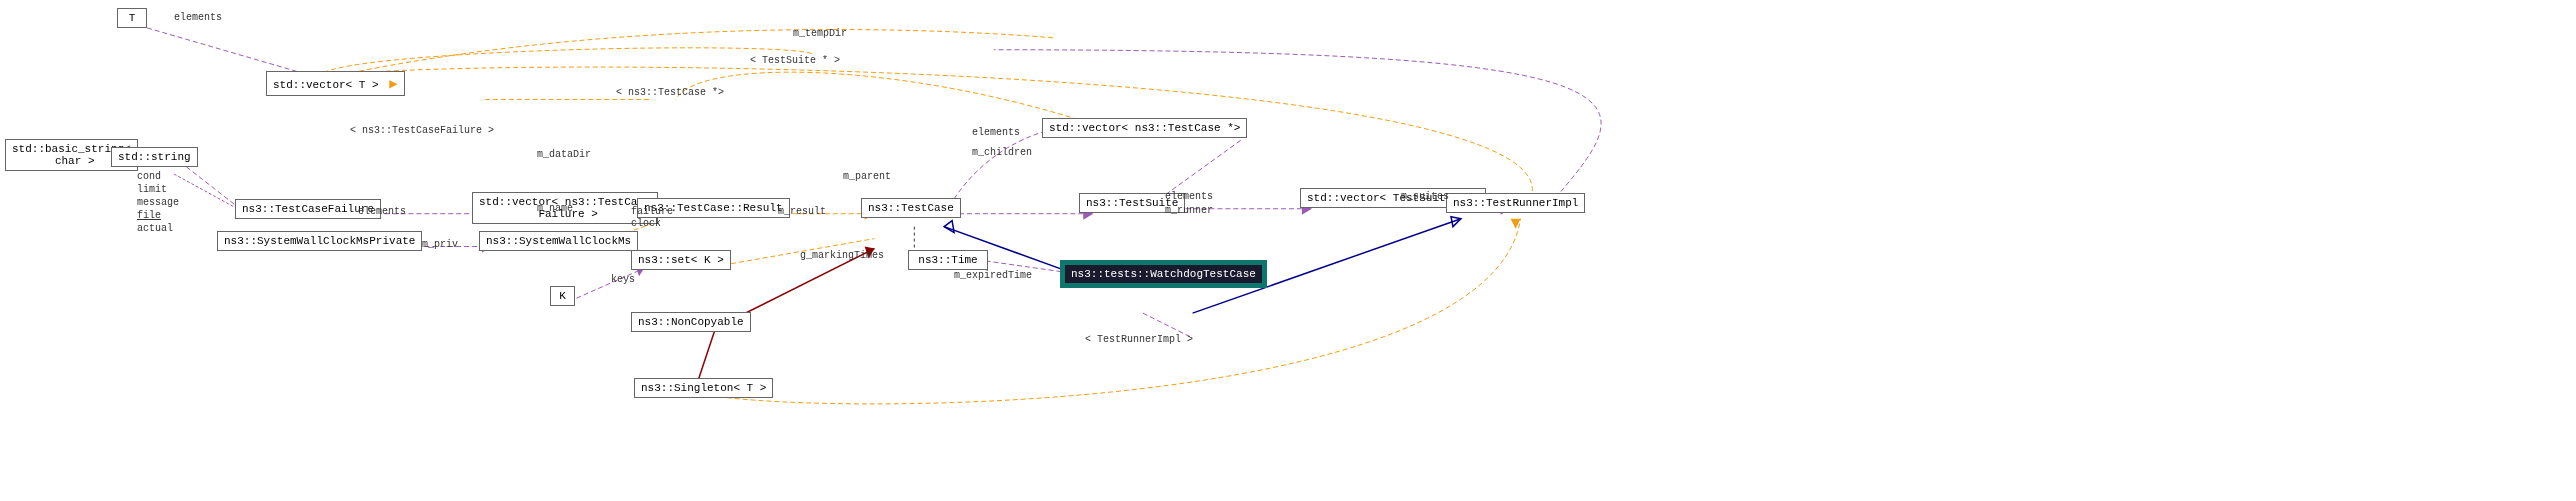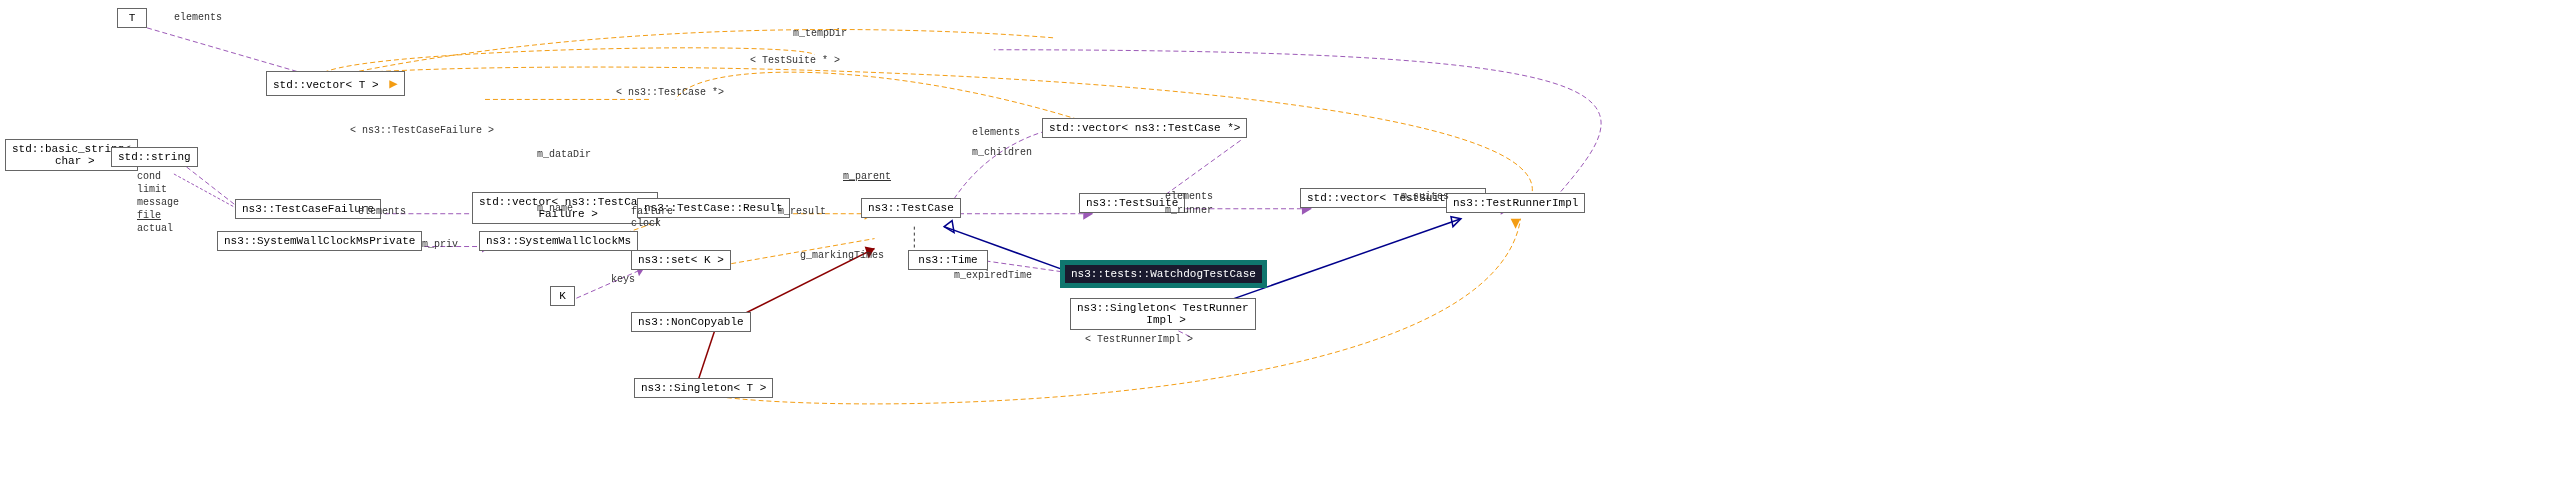--- a/index.html
+++ b/index.html
@@ -193,23 +193,20 @@
   </div>
 
   <div class="node" style="left:1042px; top:118px; min-width:184px;">
     <span>std::vector&lt; ns3::TestCase *&gt;</span>
   </div>
 
   <div class="node node-dark" style="left:1060px; top:260px; min-width:189px;">
     <span>ns3::tests::WatchdogTestCase</span>
   </div>
 
-  <div class="node" style="left:1070px; top:298px; min-width:154px;">
-    <span>ns3::Singleton&lt; TestRunner<br>&nbsp;Impl &gt;</span>
-  </div>
 
   <div class="node" style="left:634px; top:378px; min-width:129px;">
     <span>ns3::Singleton&lt; T &gt;</span>
   </div>
 
   <div class="node" style="left:1300px; top:188px; min-width:174px;">
     <span>std::vector&lt; TestSuite * &gt;</span>
   </div>
 
   <div class="node" style="left:1446px; top:193px; min-width:139px;">
@@ -225,21 +222,21 @@
   <div class="edge-label" style="left:537px; top:162px;margin-top:41px;">m_name</div>
   <div class="edge-label" style="left:137px; top:171px;">cond</div>
   <div class="edge-label" style="left:137px; top:184px;">limit</div>
   <div class="edge-label" style="left:137px; top:197px;">message</div>
   <div class="edge-label" style="left:137px; top:210px;text-decoration:underline;">file</div>
   <div class="edge-label" style="left:137px; top:223px;">actual</div>
   <div class="edge-label" style="left:358px; top:206px;">elements</div>
   <div class="edge-label" style="left:631px; top:206px;">failure</div>
   <div class="edge-label" style="left:631px; top:218px;">clock</div>
   <div class="edge-label" style="left:778px; top:206px;">m_result</div>
-  <div class="edge-label" style="left:843px; top:171px;text-decoration:underline;">m_parent</div>
+  <div class="edge-label" style="left:843px; top:171px;">m_parent</div>
   <div class="edge-label" style="left:972px; top:127px;">elements</div>
   <div class="edge-label" style="left:972px; top:147px;">m_children</div>
   <div class="edge-label" style="left:1165px; top:191px;">elements</div>
   <div class="edge-label" style="left:1165px; top:205px;">m_runner</div>
   <div class="edge-label" style="left:1401px; top:191px;">m_suites</div>
   <div class="edge-label" style="left:422px; top:239px;">m_priv</div>
   <div class="edge-label" style="left:800px; top:250px;">g_markingTimes</div>
   <div class="edge-label" style="left:954px; top:270px;">m_expiredTime</div>
   <div class="edge-label" style="left:611px; top:274px;text-align:center;">keys</div>
   <div class="edge-label" style="left:1085px; top:334px;">&lt; TestRunnerImpl &gt;</div>

